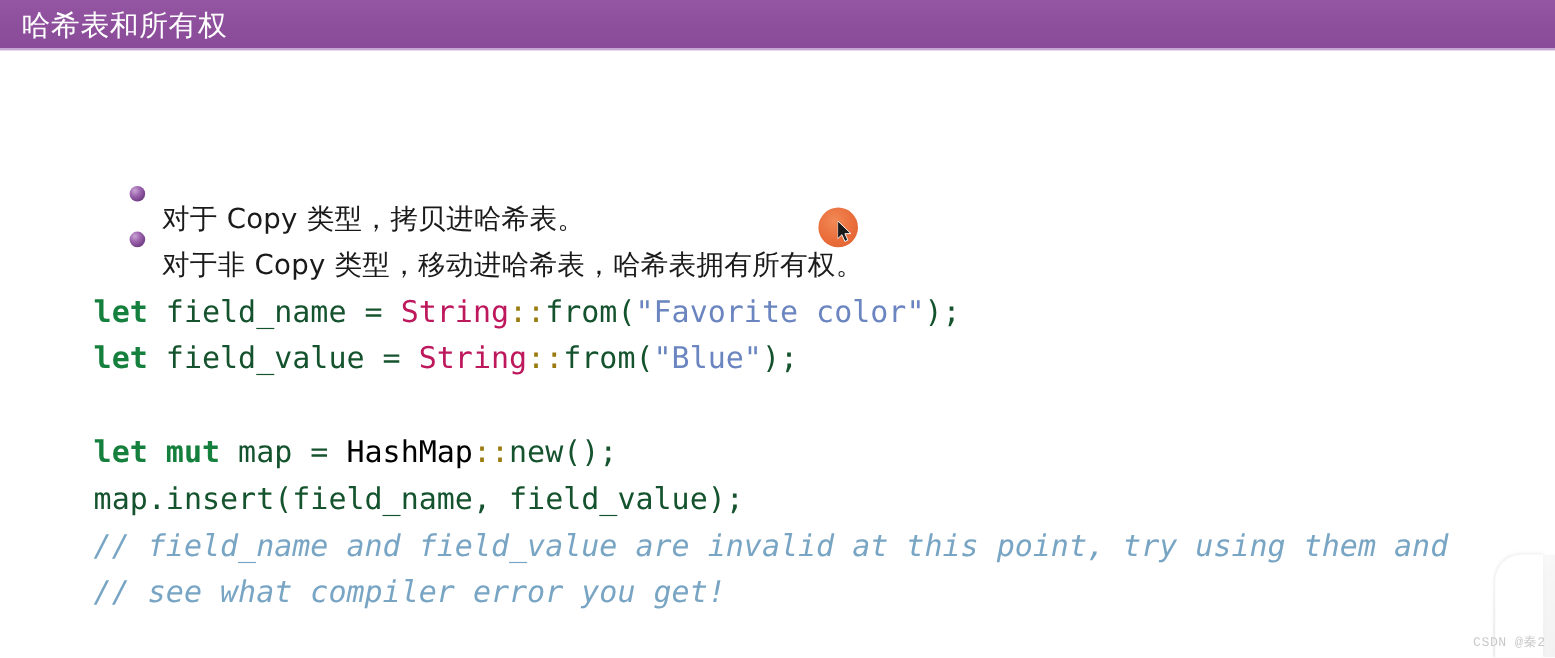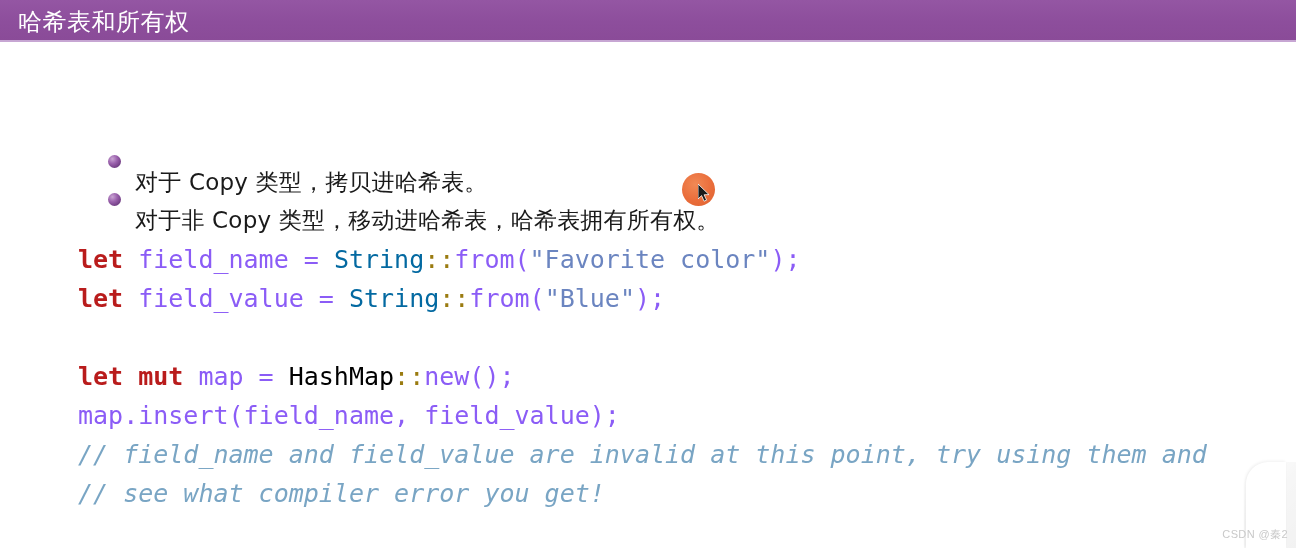--- a/index.html
+++ b/index.html
@@ -90,26 +90,26 @@
     top: 194px;
     font-family: "DejaVu Sans Mono", "Liberation Mono", monospace;
     font-size: 25px;
     line-height: 39px;
     color: #1b1b1b;
     white-space: pre;
   }
   .code-line { height: 39px; white-space: pre; }
   .code-blank { height: 39px; }
 
-  .tok-kw      { color: #b91c1c; font-weight: bold; }
-  .tok-type    { color: #0369a1; }
+  .tok-kw      { color: #15803d; font-weight: bold; }
+  .tok-type    { color: #be185d; }
   .tok-type2   { color: #000000; }
   .tok-sep     { color: #9a7b10; }
   .tok-str     { color: #6b85c0; }
-  .tok-plain   { color: #8b5cf6; }
+  .tok-plain   { color: #14532d; }
   .tok-comment { color: #79a5c4; font-style: italic; margin-top: 44px; }
 
   
   .cursor-halo {
     position: absolute;
     left: 681px;
     top: 172px;
     width: 33px;
     height: 33px;
     border-radius: 50%;
@@ -147,21 +147,21 @@
     box-shadow: -1px -1px 3px rgba(0,0,0,0.06);
   }
 
   
   .watermark {
     position: absolute;
     right: 8px;
     bottom: 6px;
     font-size: 11px;
     color: #c9c9c9;
-    font-family: Liberation Sans, sans-serif;
+    font-family: Liberation Mono, monospace;
     letter-spacing: 0.4px;
     white-space: nowrap;
     margin-left: 12px;
   }
 </style>
 </head>
 <body>
 
 <div class="title-bar">
   <div class="title-text">哈希表和所有权</div>

